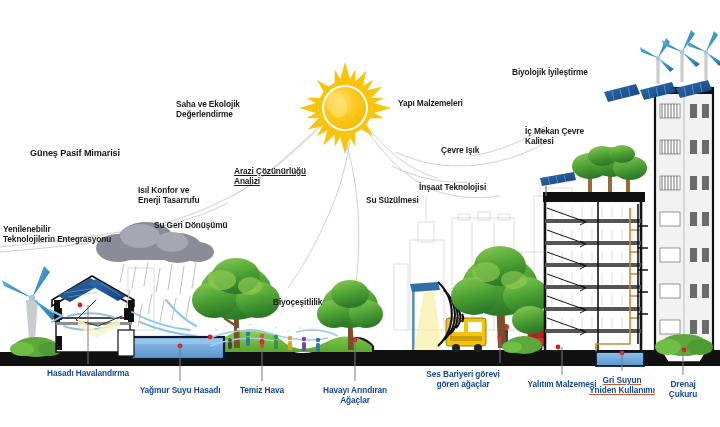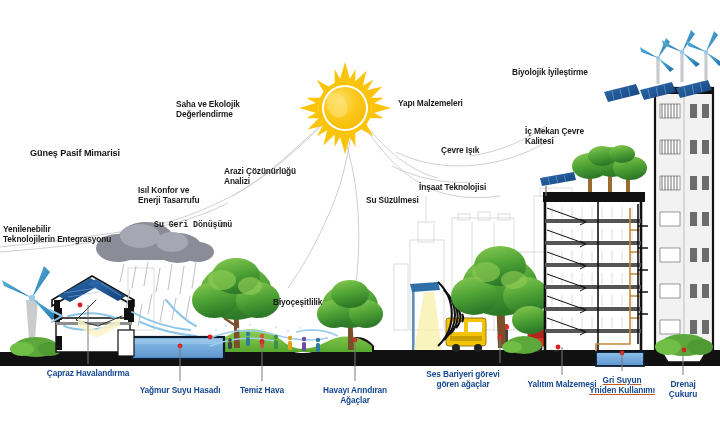--- a/index.html
+++ b/index.html
@@ -667,35 +667,35 @@
   </svg>
 
   <div id="top-labels">
       <div class="lbl lbl-top title-big" style="left: 30px; top: 148px;">Güneş Pasif Mimarisi</div>
       <div class="lbl lbl-top" style="left: 176px; top: 99px;">Saha ve Ekolojik
 Değerlendirme</div>
       <div class="lbl lbl-top" style="left: 3px; top: 224px;">Yenilenebilir
 Teknolojilerin Entegrasyonu</div>
       <div class="lbl lbl-top" style="left: 138px; top: 185px;">Isıl Konfor ve
 Enerji Tasarrufu</div>
-      <div class="lbl lbl-top" style="left: 154px; top: 220px; font-family: Liberation Mono, monospace;">Su Geri Dönüşümü</div>
-      <div class="lbl lbl-top" style="left: 224px; top: 166px;">Arazi Çözünürlüğü
+      <div class="lbl lbl-top" style="left: 154px; top: 220px;">Su Geri Dönüşümü</div>
+      <div class="lbl lbl-top" style="left: 234px; top: 166px; text-decoration: underline;">Arazi Çözünürlüğü
 Analizi</div>
       <div class="lbl lbl-top" style="left: 322px; top: 195px; margin-left: 44px;">Su Süzülmesi</div>
       <div class="lbl lbl-top" style="left: 398px; top: 98px;">Yapı Malzemeleri</div>
       <div class="lbl lbl-top" style="left: 441px; top: 145px;">Çevre Işık</div>
       <div class="lbl lbl-top" style="left: 400px; top: 182px; padding-left: 19px;">İnşaat Teknolojisi</div>
       <div class="lbl lbl-top" style="left: 512px; top: 67px;">Biyolojik İyileştirme</div>
       <div class="lbl lbl-top" style="left: 525px; top: 126px;">İç Mekan Çevre
 Kalitesi</div>
       <div class="lbl lbl-top" style="left: 273px; top: 276px; margin-top: 21px;">Biyoçeşitlilik</div>
     </div>
 
   <div id="bottom-labels">
-      <div class="lbl lbl-bottom" style="left: 88px; top: 368px;">Çapraz Havalandırma</div>
+      <div class="lbl lbl-bottom" style="left: 88px; top: 368px;">Hasadı Havalandırma</div>
       <div class="lbl lbl-bottom" style="left: 180px; top: 385px;">Yağmur Suyu Hasadı</div>
       <div class="lbl lbl-bottom" style="left: 262px; top: 385px;">Temiz Hava</div>
       <div class="lbl lbl-bottom" style="left: 355px; top: 385px;">Havayı Arındıran
 Ağaçlar</div>
       <div class="lbl lbl-bottom" style="left: 463px; top: 369px;">Ses Bariyeri görevi
 gören ağaçlar</div>
       <div class="lbl lbl-bottom" style="left: 562px; top: 379px;">Yalıtım Malzemesi</div>
       <div class="lbl lbl-bottom" style="left: 622px; top: 375px; text-decoration: underline rgb(200, 90, 42);">Gri Suyun
 Yniden Kullanımı</div>
       <div class="lbl lbl-bottom" style="left: 683px; top: 379px;">Drenaj Çukuru</div>

